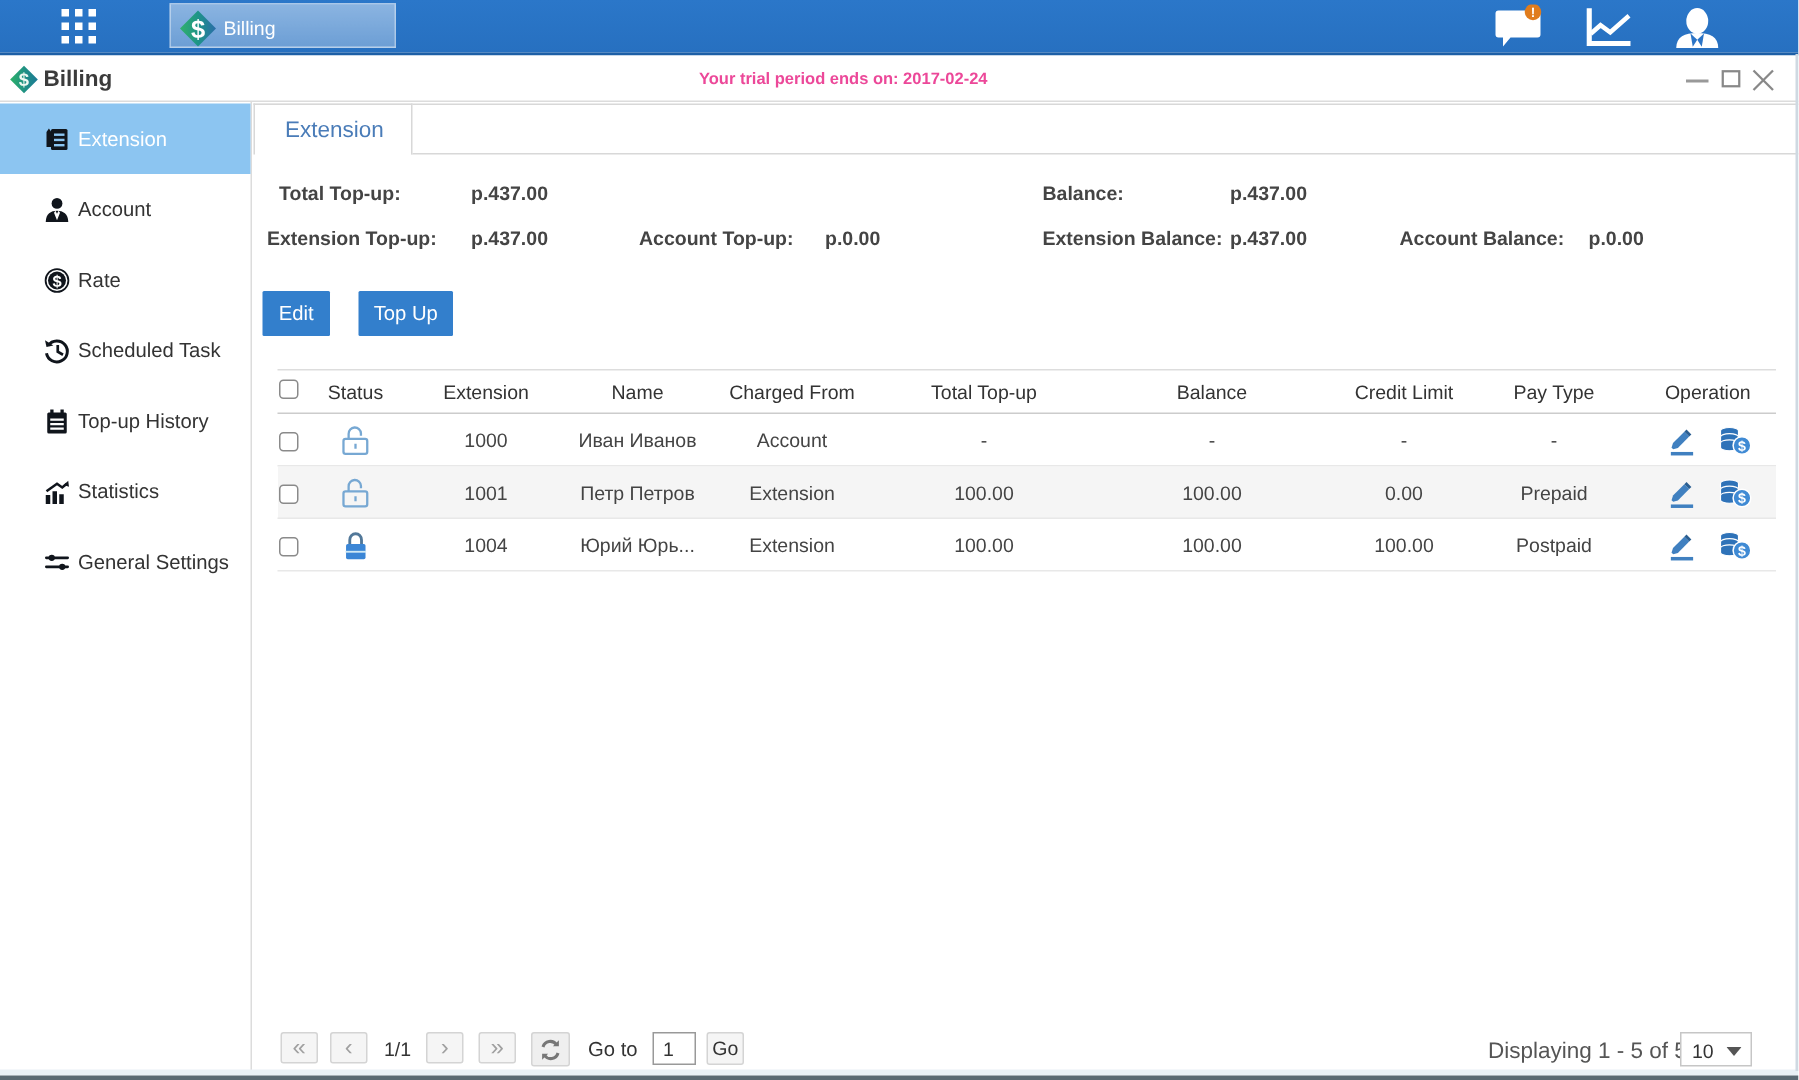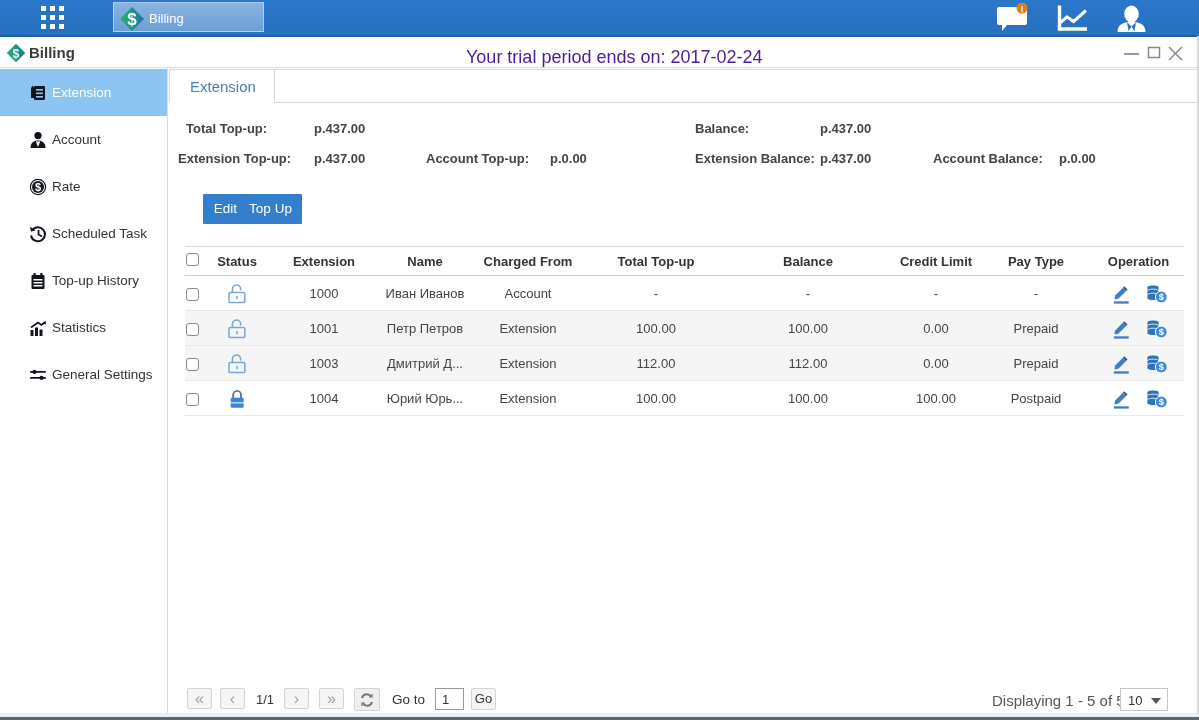--- a/index.html
+++ b/index.html
@@ -13,21 +13,21 @@
 #gridicon { position:absolute; left:41px; top:6px; width:23px; height:23px; }
 #gridicon div { position:absolute; width:5px; height:5px; background:#fff; }
 #billtab { position:absolute; left:113px; top:2px; width:151px; height:30px;
   background:linear-gradient(rgba(255,255,255,0.45),rgba(255,255,255,0.32)); border:1px solid rgba(255,255,255,0.4); }
 #billtab .txt { position:absolute; left:35px; top:8px; color:#fff; font-size:13px; }
 
 
 #titlebar { position:absolute; left:0; top:37px; width:1199px; height:31px;
   background:#fff; border-bottom:1px solid #dcdcdc; }
 #apptitle { position:absolute; left:29px; top:44px; font-size:15px; font-weight:bold; color:#3b3b3b; }
-#trial { position:absolute; left:466px; top:47px; font-size:18px; color:#4c1d95; }
+#trial { position:absolute; left:466px; top:47px; font-size:11px; color:#ec4899;font-weight:bold; }
 
 
 #sidebar { position:absolute; left:0; top:68px; width:168px; height:646px;
   background:#fff; border-right:1px solid #dcdcdc; }
 .mitem { position:absolute; left:0; width:167px; height:47px; }
 .mitem .lbl { position:absolute; left:52px; top:16px; font-size:13.5px; color:#333; }
 .mitem.sel { background:#8cc5f1; }
 .mitem.sel .lbl { color:#fff; }
 .micon { position:absolute; left:29px; top:15px; width:18px; height:18px; }
 
@@ -41,21 +41,21 @@
 #tab-ext span { position:absolute; left:20px; top:8px; font-size:15px; color:#4a7cb8; }
 
 .flabel { position:absolute; font-size:13px; font-weight:bold; color:#444; white-space:nowrap; }
 .fval { position:absolute; font-size:13px; color:#444; white-space:nowrap;font-weight:bold; }
 
 .btn { position:absolute; background:#337fcc; color:#fff; font-size:13.5px;
   text-align:center; border-radius:1px; font-family:"Liberation Sans",sans-serif; }
 
 
 #tbl { position:absolute; left:16px; top:178px; width:999px; border-collapse:collapse; table-layout:fixed; }
-#tbl th { font-weight:bold; font-size:13px; color:#333; height:29px; text-align:center;
+#tbl th { font-weight:normal; font-size:13px; color:#333; height:29px; text-align:center;
   border-top:1px solid #ddd; border-bottom:1px solid #ccc; }
 #tbl td { font-size:13px; color:#444; height:35px; text-align:center;
   border-bottom:1px solid #e8e8e8; white-space:nowrap; overflow:hidden; }
 #tbl tr.alt td { background:#f5f5f5; }
 #tbl svg.st { display:block; margin:0 auto; }
 td .op { position:relative; left:6px; top:2px; }
 .cb { display:inline-block; width:13px; height:13px; border:1px solid #8a8a8a; border-radius:3px; background:#fff; vertical-align:middle; }
 
 
 #pager { position:absolute; left:0; top:620px; width:1030px; height:26px; }
@@ -240,21 +240,21 @@
 
   <div class="flabel" style="left:9px;top:83px">Extension Top-up:</div>
   <div class="fval" style="left:145px;top:83px">p.437.00</div>
   <div class="flabel" style="left:257px;top:83px">Account Top-up:</div>
   <div class="fval" style="left:381px;top:83px">p.0.00</div>
   <div class="flabel" style="left:526px;top:83px">Extension Balance:</div>
   <div class="fval" style="left:651px;top:83px">p.437.00</div>
   <div class="flabel" style="left:764px;top:83px">Account Balance:</div>
   <div class="fval" style="left:890px;top:83px">p.0.00</div>
 
-  <div class="btn" style="left:34px;top:126px;width:45px;height:30px;line-height:30px">Edit</div>
+  <div class="btn" style="left:6px;top:126px;width:45px;height:30px;line-height:30px">Edit</div>
   <div class="btn" style="left:70px;top:126px;width:63px;height:30px;line-height:30px">Top Up</div>
 
   <table id="tbl">
     <colgroup>
       <col style="width:15px">
         <col style="width:74px">
         <col style="width:100px">
         <col style="width:102px">
       <col style="width:104px">
         <col style="width:152px">
@@ -309,40 +309,20 @@
           <td>100.00</td>
           <td>100.00</td>
           <td>0.00</td>
           <td>Prepaid</td>
       <td><svg width="18" height="18" viewBox="0 0 20 20" class="op" style="margin-right:15px">
               <use href="#pencil"></use>
             </svg><svg class="op" width="22" height="20" viewBox="0 0 22 20">
               <use href="#coins"></use>
             </svg></td>
     </tr>
-    <tr class="alt">
-      <td><span class="cb"></span></td>
-      <td>
-            <svg class="st" width="20" height="21" viewBox="0 0 20 22">
-              <use href="#lockopen"></use>
-            </svg>
-          </td>
-      <td>1003</td>
-          <td>Дмитрий Д...</td>
-          <td>Extension</td>
-          <td>112.00</td>
-          <td>112.00</td>
-          <td>0.00</td>
-          <td>Prepaid</td>
-      <td><svg width="18" height="18" viewBox="0 0 20 20" class="op" style="margin-right:15px">
-              <use href="#pencil"></use>
-            </svg><svg class="op" width="22" height="20" viewBox="0 0 22 20">
-              <use href="#coins"></use>
-            </svg></td>
-    </tr>
     <tr>
       <td><span class="cb"></span></td>
       <td>
             <svg class="st" width="20" height="21" viewBox="0 0 20 22">
               <use href="#lockclosed"></use>
             </svg>
           </td>
       <td>1004</td>
           <td>Юрий Юрь...</td>
           <td>Extension</td>

